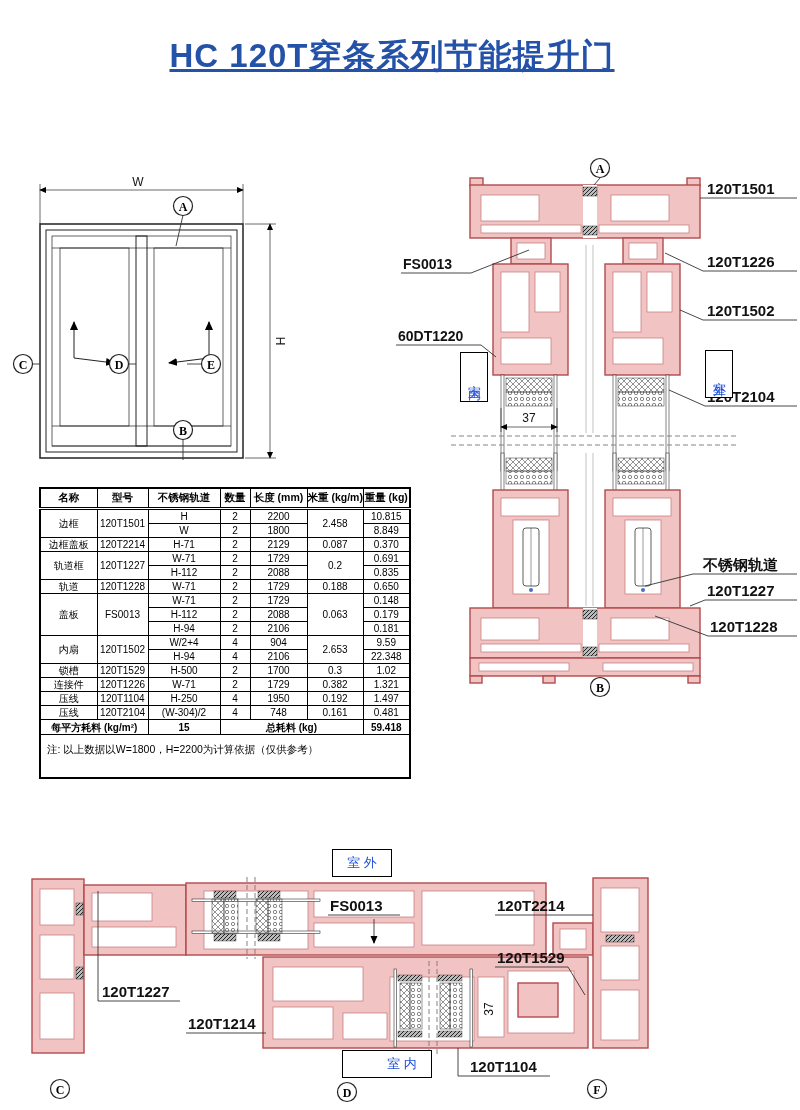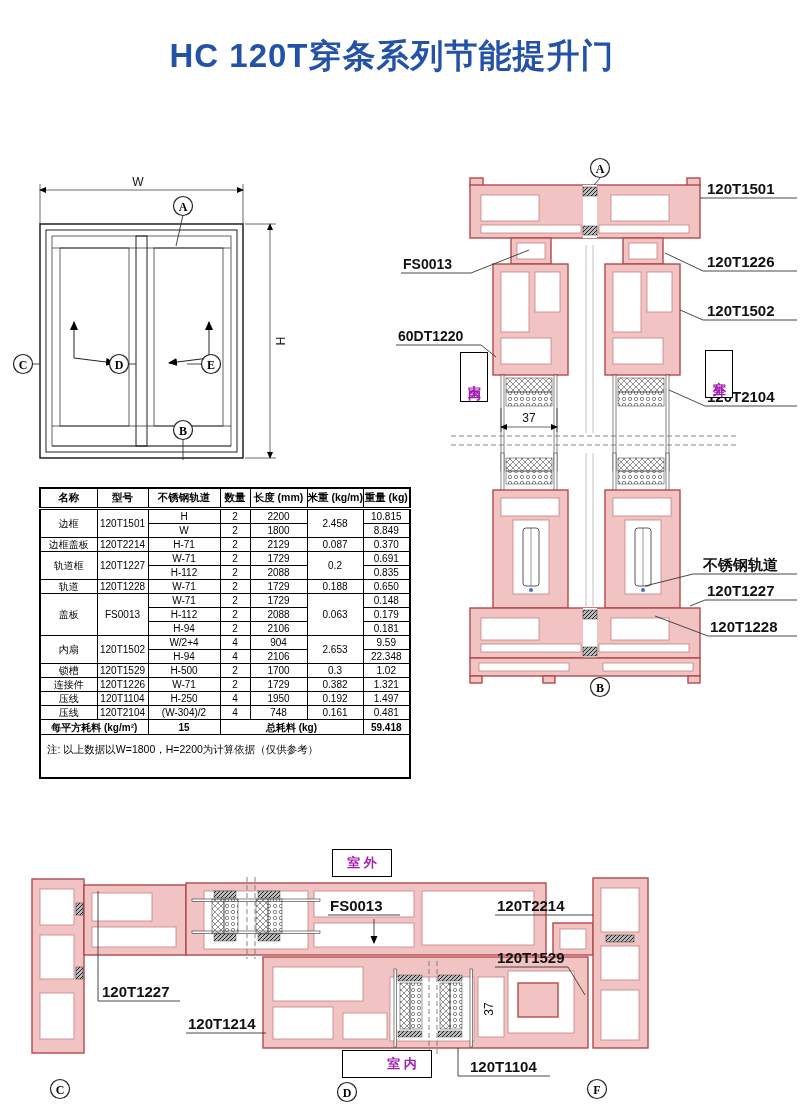--- a/index.html
+++ b/index.html
@@ -1,37 +1,37 @@
 <!DOCTYPE html>
 <html><head>
 <meta charset="utf-8">
 <style>
   html,body{margin:0;padding:0;background:#e8e8e8;}
   .page{position:relative;width:800px;height:1110px;background:#ffffff;overflow:hidden;
         font-family:"Liberation Sans",sans-serif;}
   .title{position:absolute;left:0;right:16px;top:34px;text-align:center;
-         font-size:33px;font-weight:bold;color:#2452a8;letter-spacing:1px;}
+         font-size:33px;font-weight:bold;color:#2452a8;letter-spacing:1px;text-decoration:underline;}
   svg{position:absolute;overflow:visible;}
   .pf{fill:#f2c3c3;stroke:#b34a4d;stroke-width:1.4;}
   .cut{fill:#ffffff;stroke:#c88082;stroke-width:0.8;}
   .eln{stroke:#222;stroke-width:1;fill:none;}
   .thin{stroke:#222;stroke-width:0.7;fill:none;}
   .ln{stroke:#444;stroke-width:0.8;fill:none;}
   .ldr{stroke:#333;stroke-width:0.9;fill:none;}
   .dash{stroke:#777;stroke-width:0.9;fill:none;stroke-dasharray:5,3;}
   .gline{stroke:#999;stroke-width:0.6;fill:none;}
   .pane{fill:#fff;stroke:#333;stroke-width:0.6;}
   .plbl{font:bold 14px "Liberation Sans",sans-serif;fill:#111;}
   .plblb{font:bold 15px "Liberation Sans",sans-serif;fill:#111;}
   .dimt{font:12px "Liberation Sans",sans-serif;fill:#111;}
   .mk{font:bold 12px "Liberation Serif",serif;fill:#000;text-anchor:middle;}
   .mkc{fill:#fff;stroke:#222;stroke-width:1.2;}
-  .boxlabel{position:absolute;border:1px solid #000;background:#fff;color:#a21caf;
+  .boxlabel{position:absolute;border:1px solid #000;background:#fff;color:#1d4ed8;
             display:flex;align-items:center;justify-content:center;
-            font-size:13px;font-weight:bold;z-index:5;}
+            font-size:13px;font-weight:normal;z-index:5;}
   .vert{writing-mode:vertical-rl;text-orientation:upright;letter-spacing:3px;}
   
   .mat-table{position:absolute;left:39px;top:487px;width:372px;border-collapse:collapse;
              table-layout:fixed;font-size:10px;color:#000;border-radius:26px;}
   .mat-table td,.mat-table th{border:1px solid #000;text-align:center;padding:0;height:13px;
              line-height:1.1;overflow:hidden;white-space:nowrap;}
   .mat-table th{height:18px;font-size:10.5px;font-weight:bold;border-bottom:3px double #000;}
   .mat-table{border:2px solid #000;}
   .mat-table .note-cell{text-align:left;padding:4px 2px 16px 6px;height:22px;font-size:10.5px;}
   .mat-table .foot td{font-weight:bold;height:14px;}

